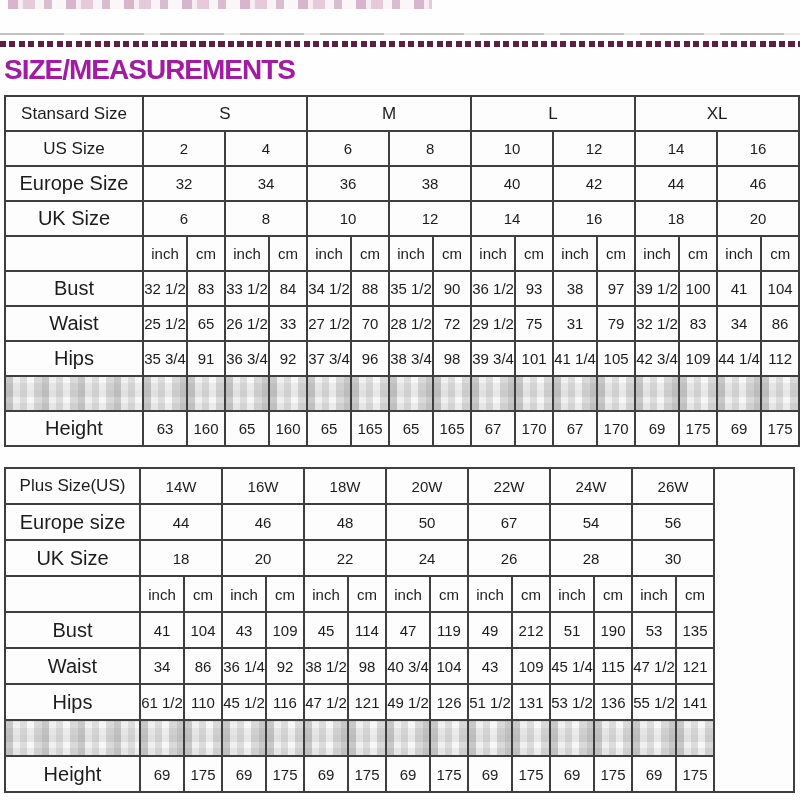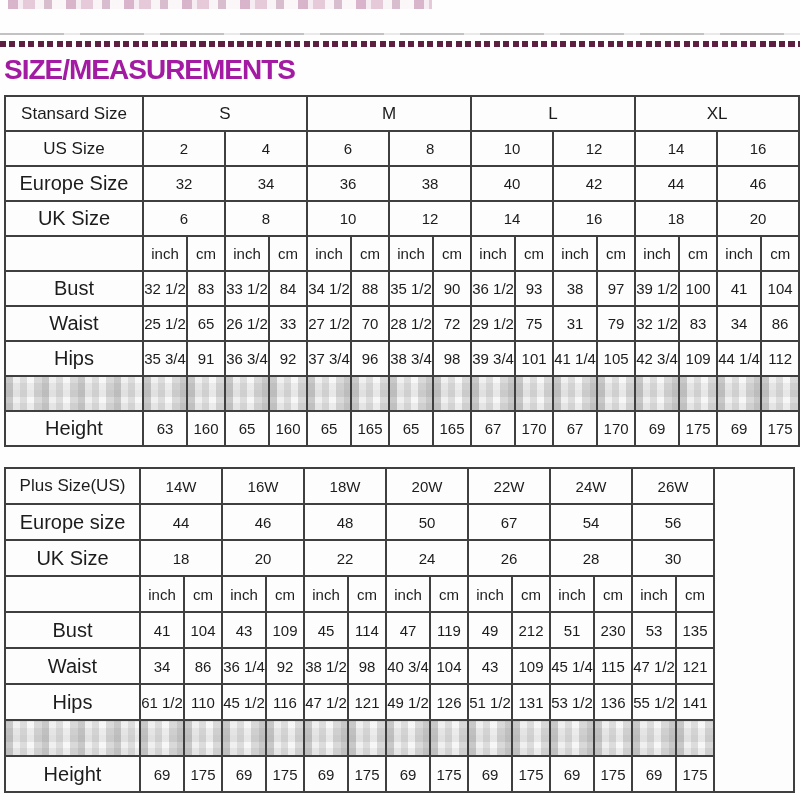--- a/index.html
+++ b/index.html
@@ -323,21 +323,21 @@
           <td>104</td>
           <td>43</td>
           <td>109</td>
           <td>45</td>
           <td>114</td>
           <td>47</td>
           <td>119</td>
           <td>49</td>
           <td>212</td>
           <td>51</td>
-          <td>230</td>
+          <td>190</td>
           <td>53</td>
           <td>135</td>
         </tr>
         <tr>
           <td class="lbl">Waist</td>
           <td>34</td>
           <td>86</td>
           <td>36 1/4</td>
           <td>92</td>
           <td>38 1/2</td>

